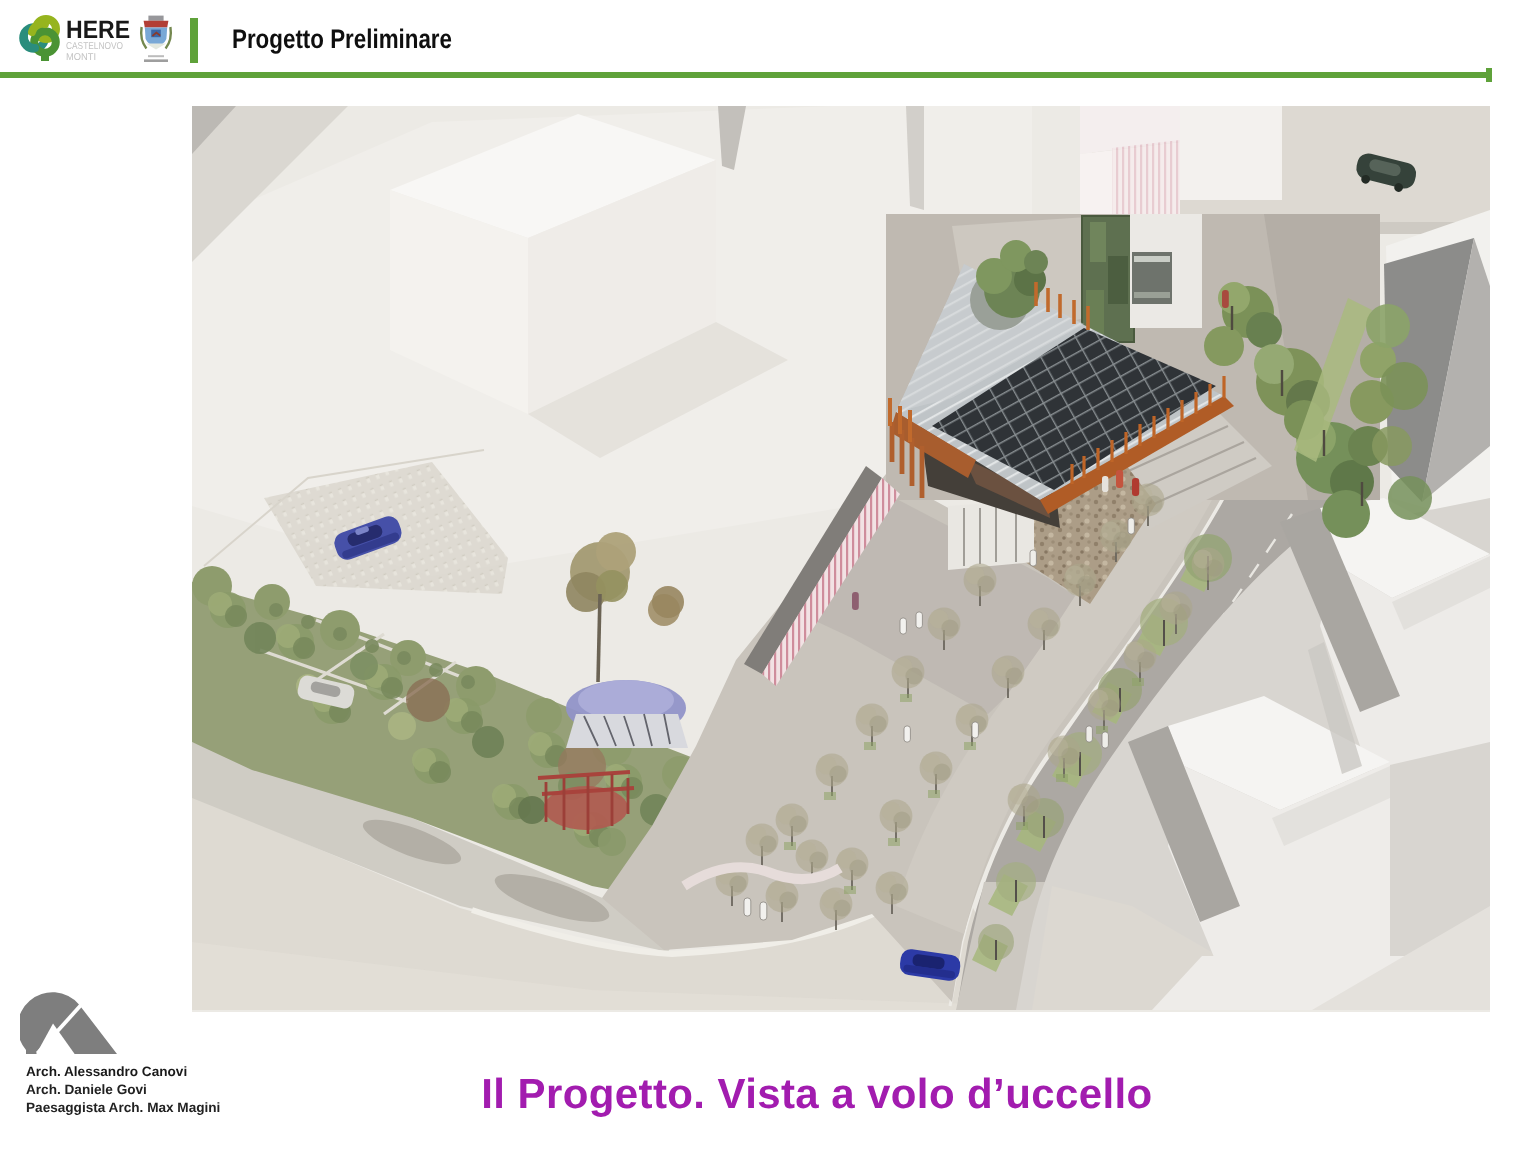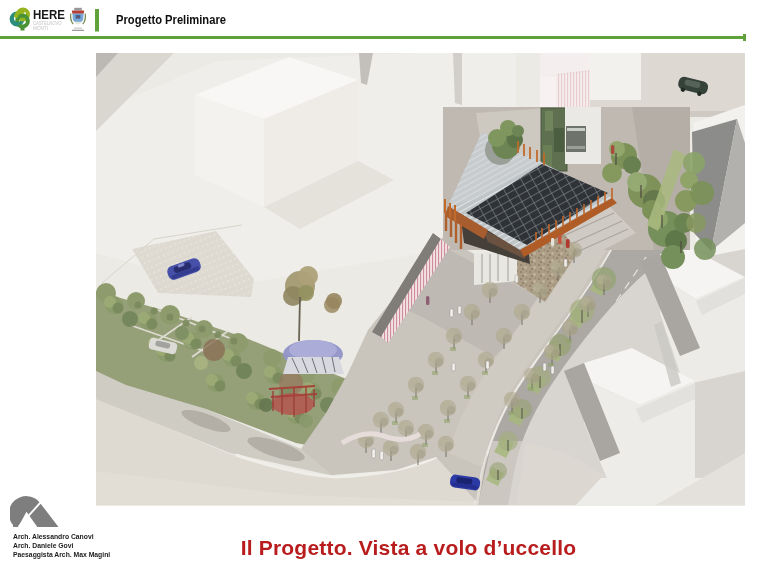--- a/index.html
+++ b/index.html
@@ -489,13 +489,13 @@
 <path d="M30.8,5.8 L8,31 L9.2,32.5 L32,7.3 Z" fill="#ffffff"></path>
 <path d="M8,32.2 L16.5,16.8 L27.5,32.2 Z" fill="#ffffff"></path>
 </svg>
 
 <div class="abs" style="left:13px;top:531.5px;font-size:6.8px;line-height:9.2px;color:#1a1a1a">
 <div style="font-weight:bold">Arch. Alessandro Canovi</div>
 <div style="font-weight:bold;color:#222">Arch. Daniele Govi</div>
 <div style="font-weight:bold;color:#222">Paesaggista Arch. Max Magini</div>
 </div>
 
-<div class="abs" style="left:84px;top:535.5px;width:649px;text-align:center;font-size:21px;font-weight:bold;color:#b91c1c;letter-spacing:0.2px">Il Progetto. Vista a volo d’uccello</div>
+<div class="abs" style="left:84px;top:535.5px;width:649px;text-align:center;font-size:21px;font-weight:bold;color:#a21caf;letter-spacing:0.2px">Il Progetto. Vista a volo d’uccello</div>
 
 </body></html>

